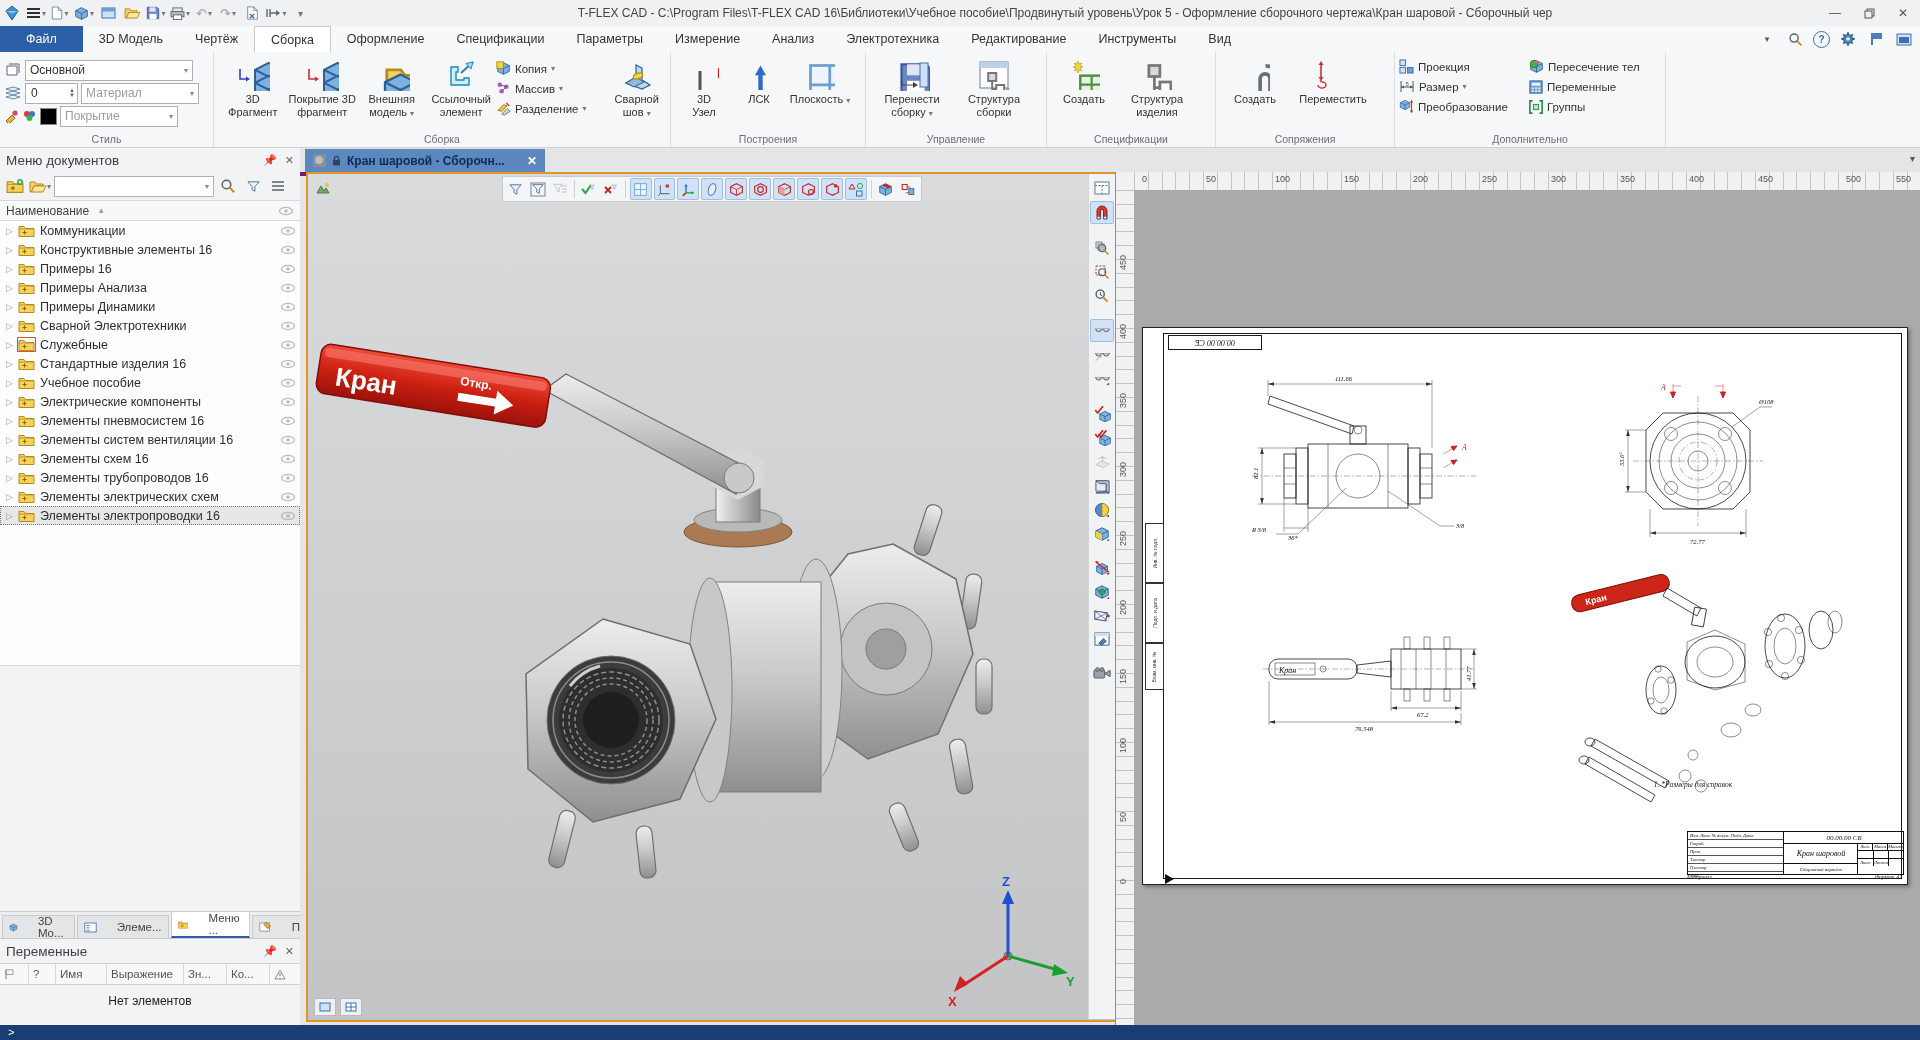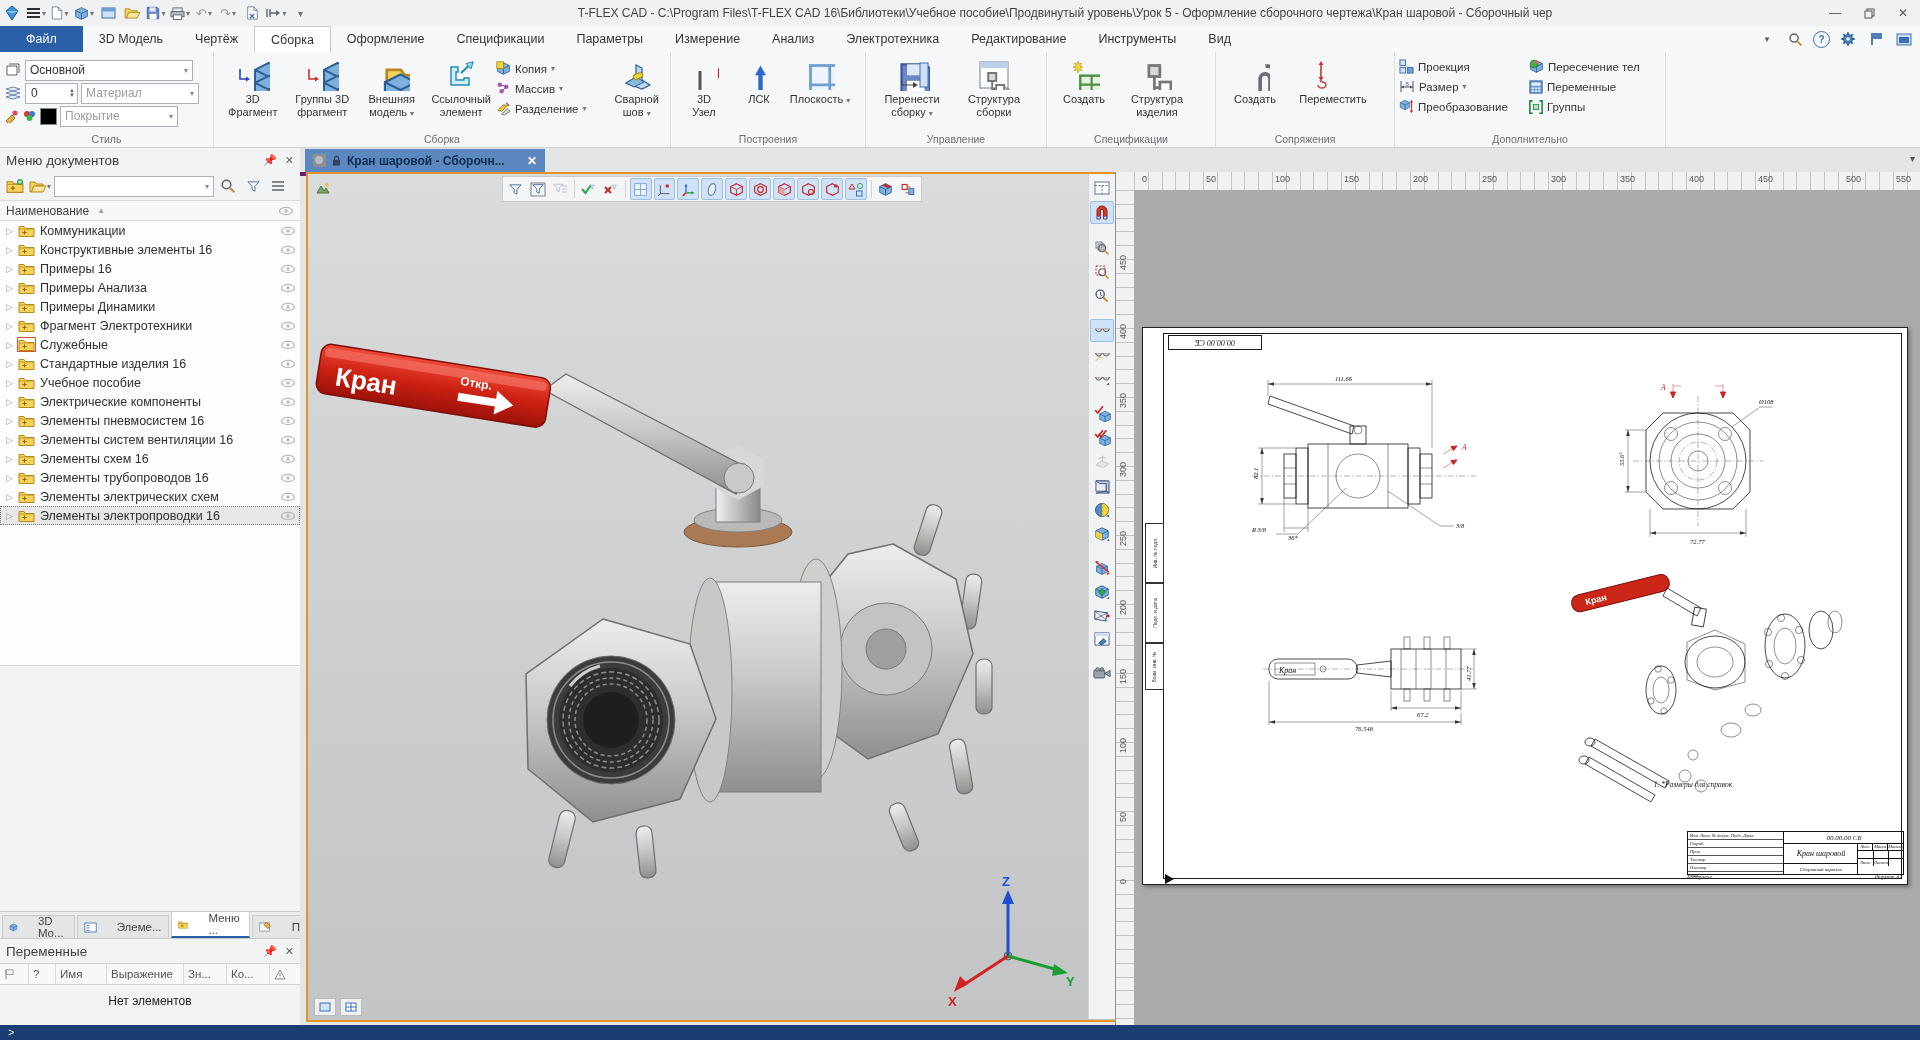--- a/index.html
+++ b/index.html
@@ -419,21 +419,21 @@
               <g transform="translate(14,0) scale(1.1)">
                 <use href="#s-cube" style="--c:#f3d43c"></use>
               </g>
               <g transform="translate(14,13) scale(1.1)">
                 <use href="#s-cube"></use>
               </g>
               <path d="M4 10v10h8" stroke="#d42b2b" stroke-width="1.6" fill="none"></path>
               <path d="M14 20l-4-2.5v5z" fill="#d42b2b"></path>
             </svg>
           </span>
-        <span class="blab">Группы 3D
+        <span class="blab">Покрытие 3D
 фрагмент</span>
       </div>
       <div class="bb">
         <span class="bico">
             <svg width="36" height="32" viewBox="0 0 36 32">
               <g transform="translate(10,1) scale(1.4)">
                 <use href="#s-openf"></use>
               </g>
               <g transform="translate(4,11) scale(1.25)">
                 <use href="#s-cube"></use>
@@ -796,21 +796,21 @@
         <span class="tlabel">Примеры Динамики</span>
         <svg class="teye">
           <use href="#s-eye"></use>
         </svg>
       </div>
     <div class="trow">
         <span class="texp">▷</span>
         <svg class="tico">
           <use href="#s-folder"></use>
         </svg>
-        <span class="tlabel">Фрагмент Электротехники</span>
+        <span class="tlabel">Сварной Электротехники</span>
         <svg class="teye">
           <use href="#s-eye"></use>
         </svg>
       </div>
     <div class="trow">
         <span class="texp">▷</span>
         <svg class="tico" style="outline:1px solid #d4572a">
           <use href="#s-folder"></use>
         </svg>
         <span class="tlabel">Служебные</span>

